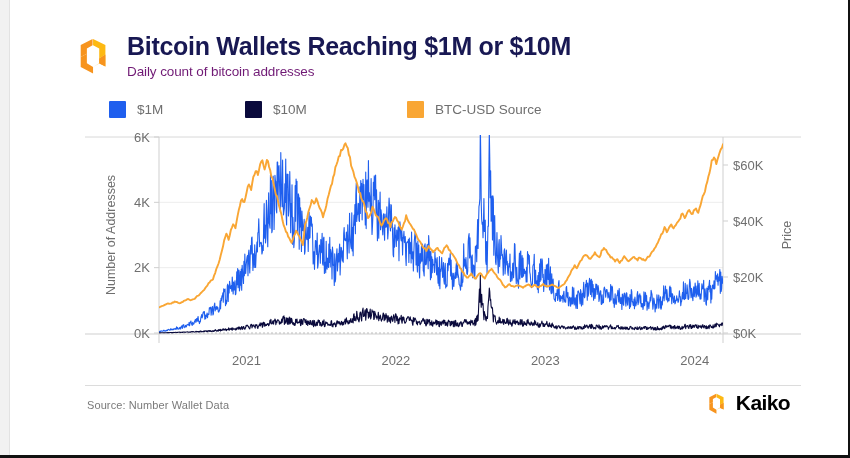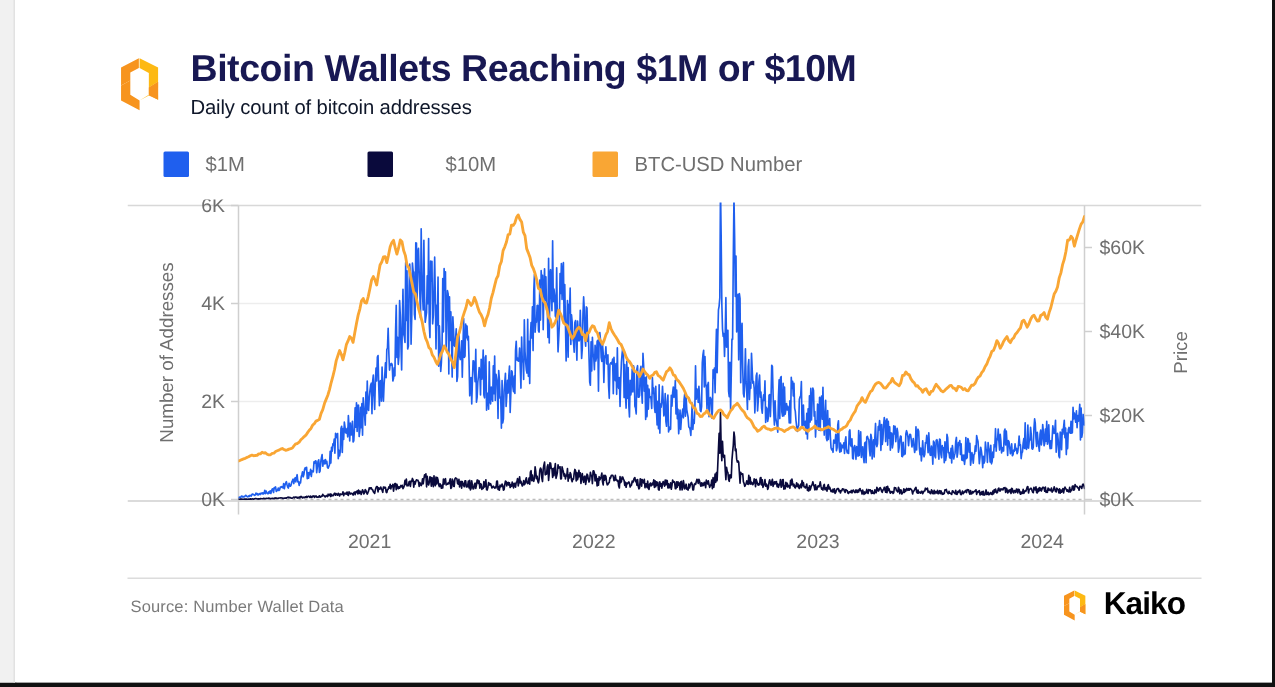--- a/index.html
+++ b/index.html
@@ -33,21 +33,21 @@
   .header {
     position: absolute; left: 64px; top: 33px;
     display: flex; align-items: flex-start; gap: 14px;
   }
   .logo-mark { width: 38px; height: 40px; flex: 0 0 auto; margin-top: 3px; }
   .title {
     font-size: 25px; font-weight: bold; color: #181853;
     letter-spacing: -0.3px; line-height: 1.05; white-space: nowrap; text-align: center;
   }
   .subtitle {
-    font-size: 13.5px; color: #0f172a; margin-top: 5px;
+    font-size: 13.5px; color: #701a75; margin-top: 5px;
     letter-spacing: -0.1px; white-space: nowrap;
   }
 
   
   .legend {
     position: absolute; left: 74px; top: 101px;
     display: flex; align-items: center;
   }
   .legend-item { display: flex; align-items: center; }
   .legend-swatch {
@@ -111,27 +111,27 @@
         <div class="title">Bitcoin Wallets Reaching $1M or $10M</div>
         <div class="subtitle">Daily count of bitcoin addresses</div>
       </div>
     </div>
 
     <div class="legend">
       <div class="legend-item" style="width:160px;padding-left:24px;">
         <span class="legend-swatch" style="background:#1F5FEE;"></span>
         <span class="legend-label">$1M</span>
       </div>
-      <div class="legend-item" style="width:150px;gap:24px;">
+      <div class="legend-item" style="width:162px;">
         <span class="legend-swatch" style="background:#0A0A3C;"></span>
         <span class="legend-label">$10M</span>
       </div>
       <div class="legend-item">
         <span class="legend-swatch" style="background:#F9A634;"></span>
-        <span class="legend-label">BTC-USD Number</span>
+        <span class="legend-label">BTC-USD Source</span>
       </div>
     </div>
 
     <div class="chart-wrap">
       <svg class="chart-svg" id="chart-svg" width="716" height="240" viewBox="0 0 716 240">
           <line x1="0" y1="4" x2="716" y2="4" stroke="#d8d8d8" stroke-width="1"></line>
           <line x1="0" y1="201" x2="716" y2="201" stroke="#cfcfcf" stroke-width="1"></line>
           <line x1="74" y1="200" x2="638" y2="200" stroke="#bdbdbd" stroke-width="1" stroke-dasharray="2 2"></line>
           <line x1="74" y1="134.66666666666669" x2="638" y2="134.66666666666669" stroke="#ededed" stroke-width="1"></line>
           <line x1="74" y1="69.33333333333334" x2="638" y2="69.33333333333334" stroke="#ededed" stroke-width="1"></line>

